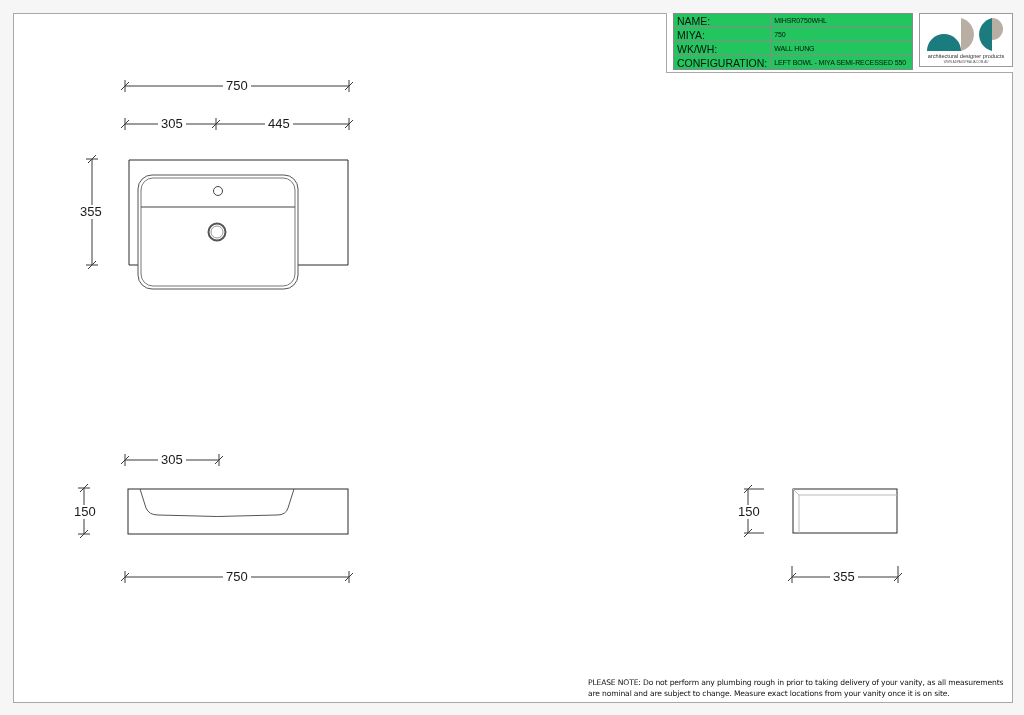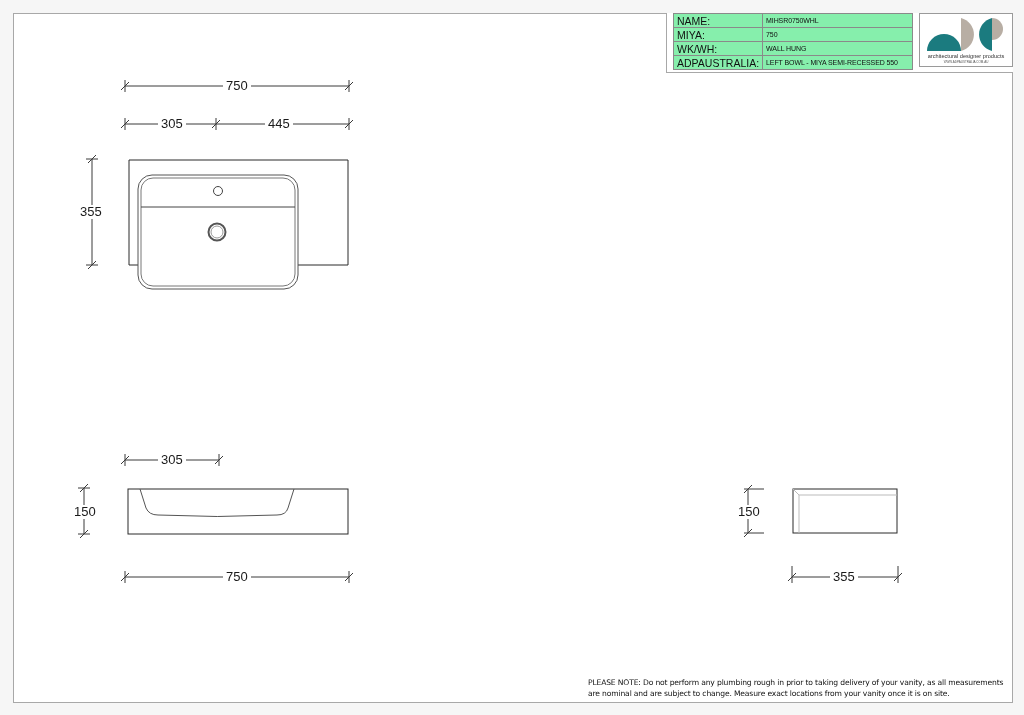--- a/index.html
+++ b/index.html
@@ -12,21 +12,21 @@
       position: absolute; left: 13px; top: 13px; width: 1000px; height: 690px;
       background: #ffffff; border: 1px solid #a8a8a8; box-sizing: border-box;
     }
     .title-frame {
       position: absolute; left: 666px; top: 13px; width: 347px; height: 60px;
       border-left: 1px solid #a8a8a8; border-bottom: 1px solid #a8a8a8;
       box-sizing: border-box; background: #fff;
     }
     table.tb {
       position: absolute; left: 673px; top: 13px; width: 240px; height: 54px;
-      border-collapse: collapse; background: #86efac;
+      border-collapse: collapse; background: #22c55e;
     }
     table.tb td {
       border: 1px solid #8a8a8a; padding: 0 3px; height: 13px; line-height: 12px;
       color: #111; white-space: nowrap; overflow: hidden;
     }
     table.tb td.k { width: 82px; font-size: 10.5px; }
     table.tb td.v { font-size: 7px; letter-spacing: -0.1px; }
     .logo {
       position: absolute; left: 919px; top: 13px; width: 94px; height: 54px;
       border: 1px solid #9a9a9a; box-sizing: border-box; background: #fff;
@@ -64,21 +64,21 @@
   </tr>
   <tr>
     <td class="k">MIYA:</td>
     <td class="v">750</td>
   </tr>
   <tr>
     <td class="k">WK/WH:</td>
     <td class="v">WALL HUNG</td>
   </tr>
   <tr>
-    <td class="k">ADPAUSTRALIA:</td>
+    <td class="k">CONFIGURATION:</td>
     <td class="v">LEFT BOWL - MIYA SEMI-RECESSED 550</td>
   </tr>
 </tbody>
   </table>
 
 <div class="logo">
   <svg width="92" height="40" viewBox="0 0 92 40" style="position:absolute;left:0;top:0;">
 
     <path d="M7 37 A17 17 0 0 1 41 37 Z" fill="#1b7b7f"></path>
 

